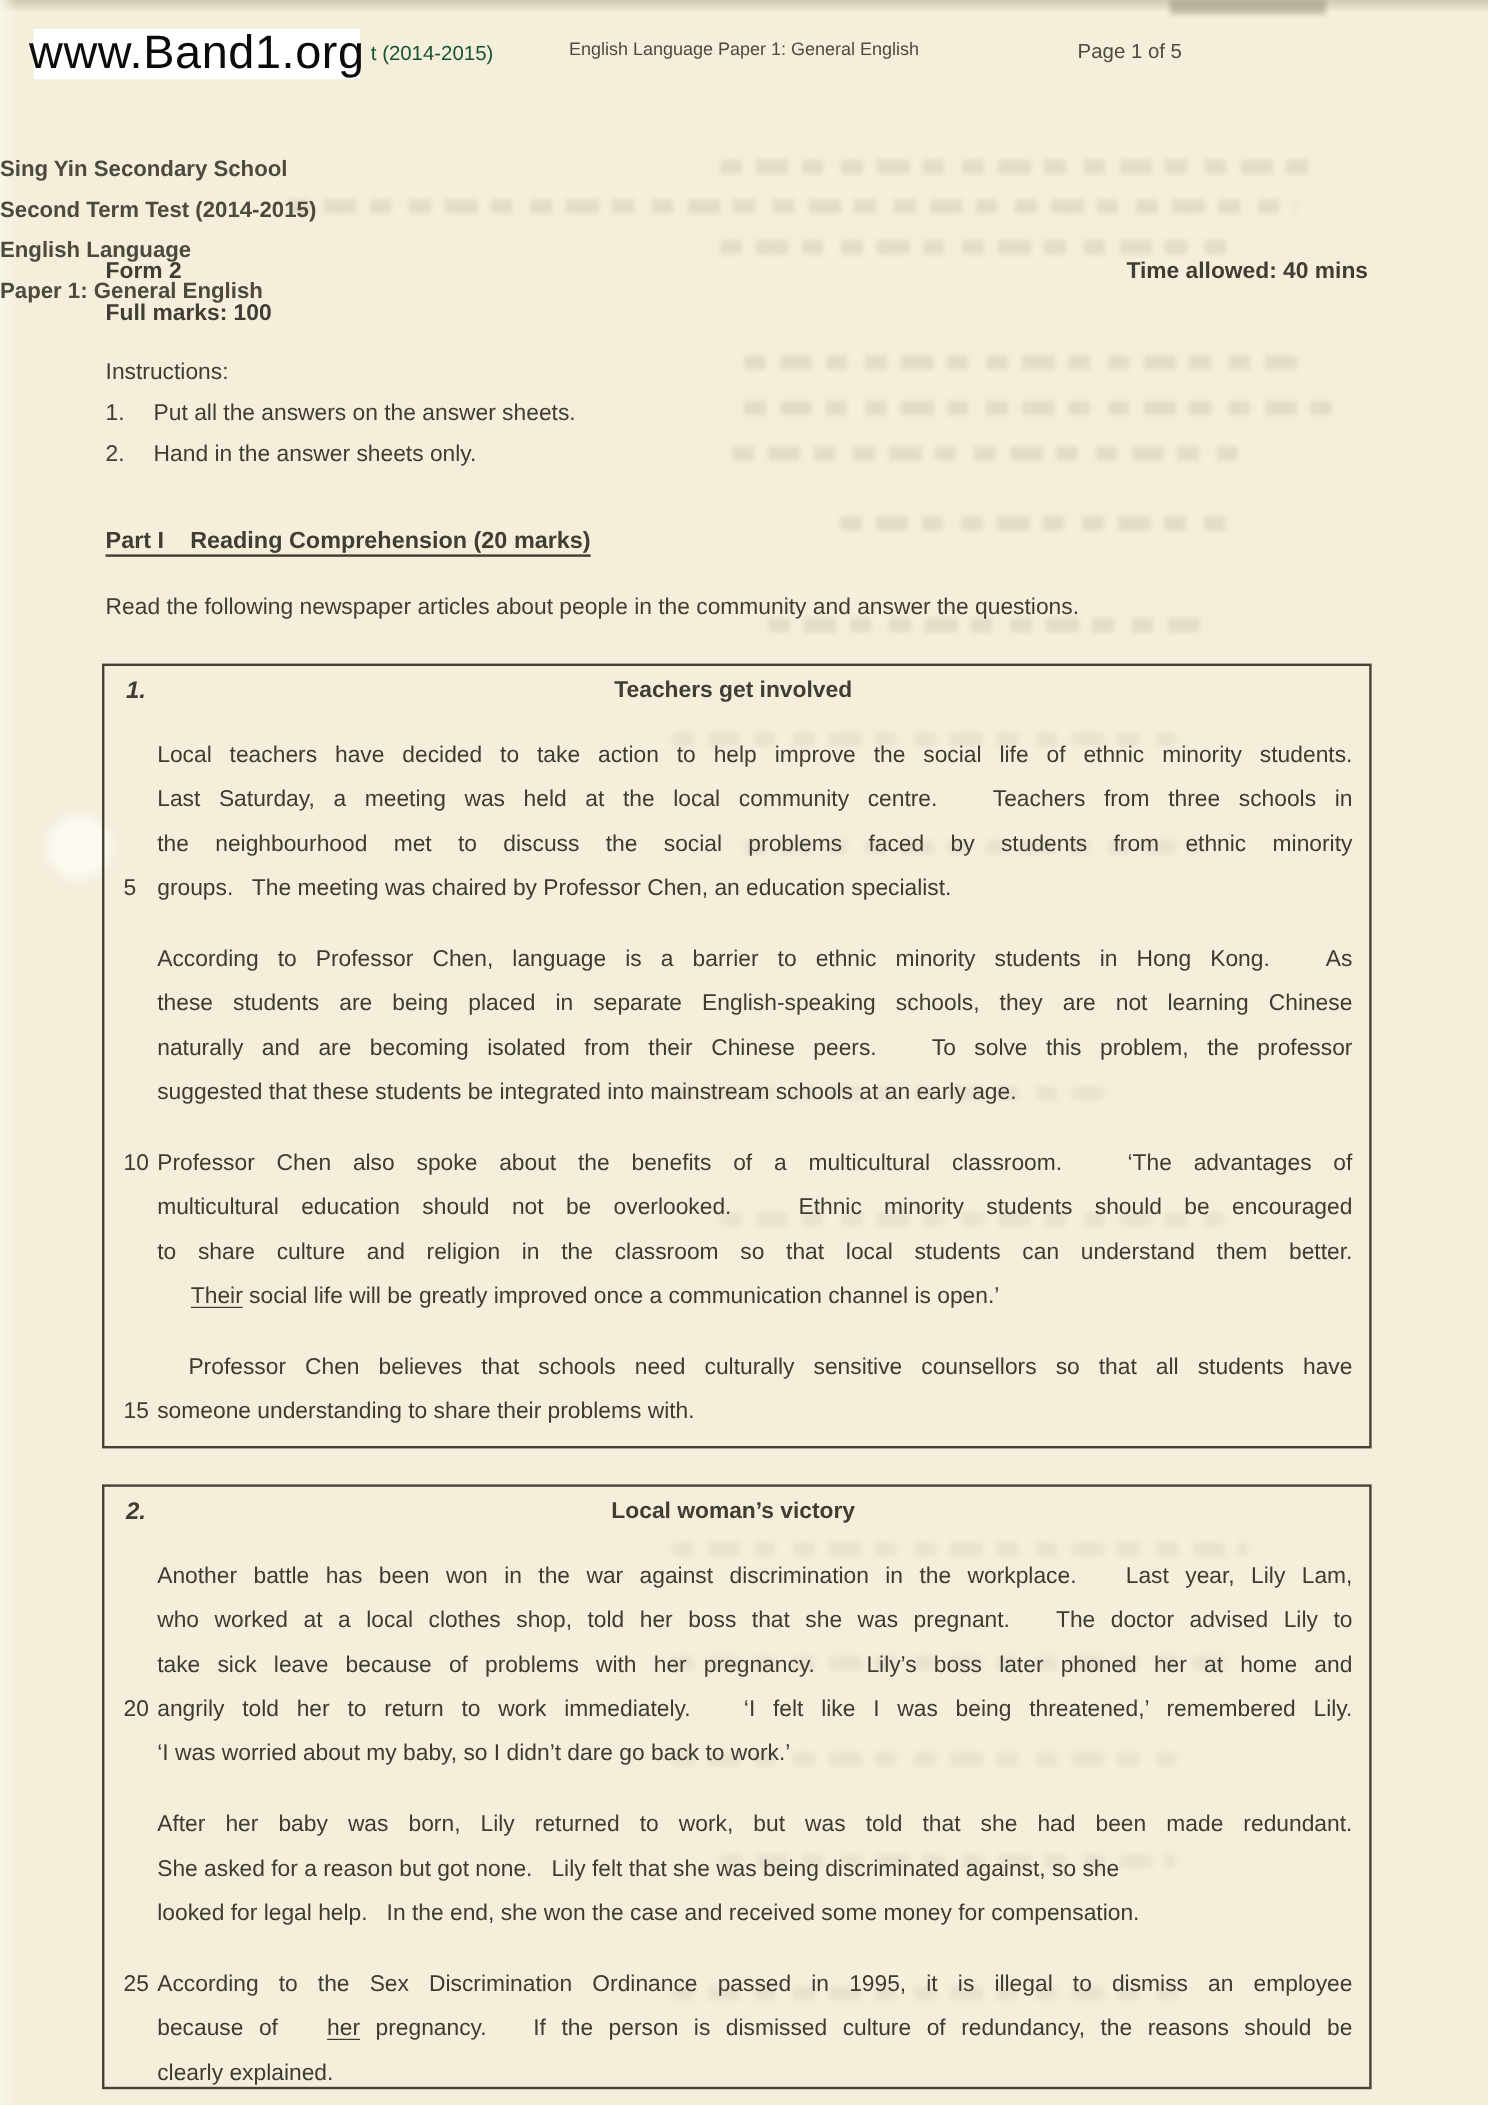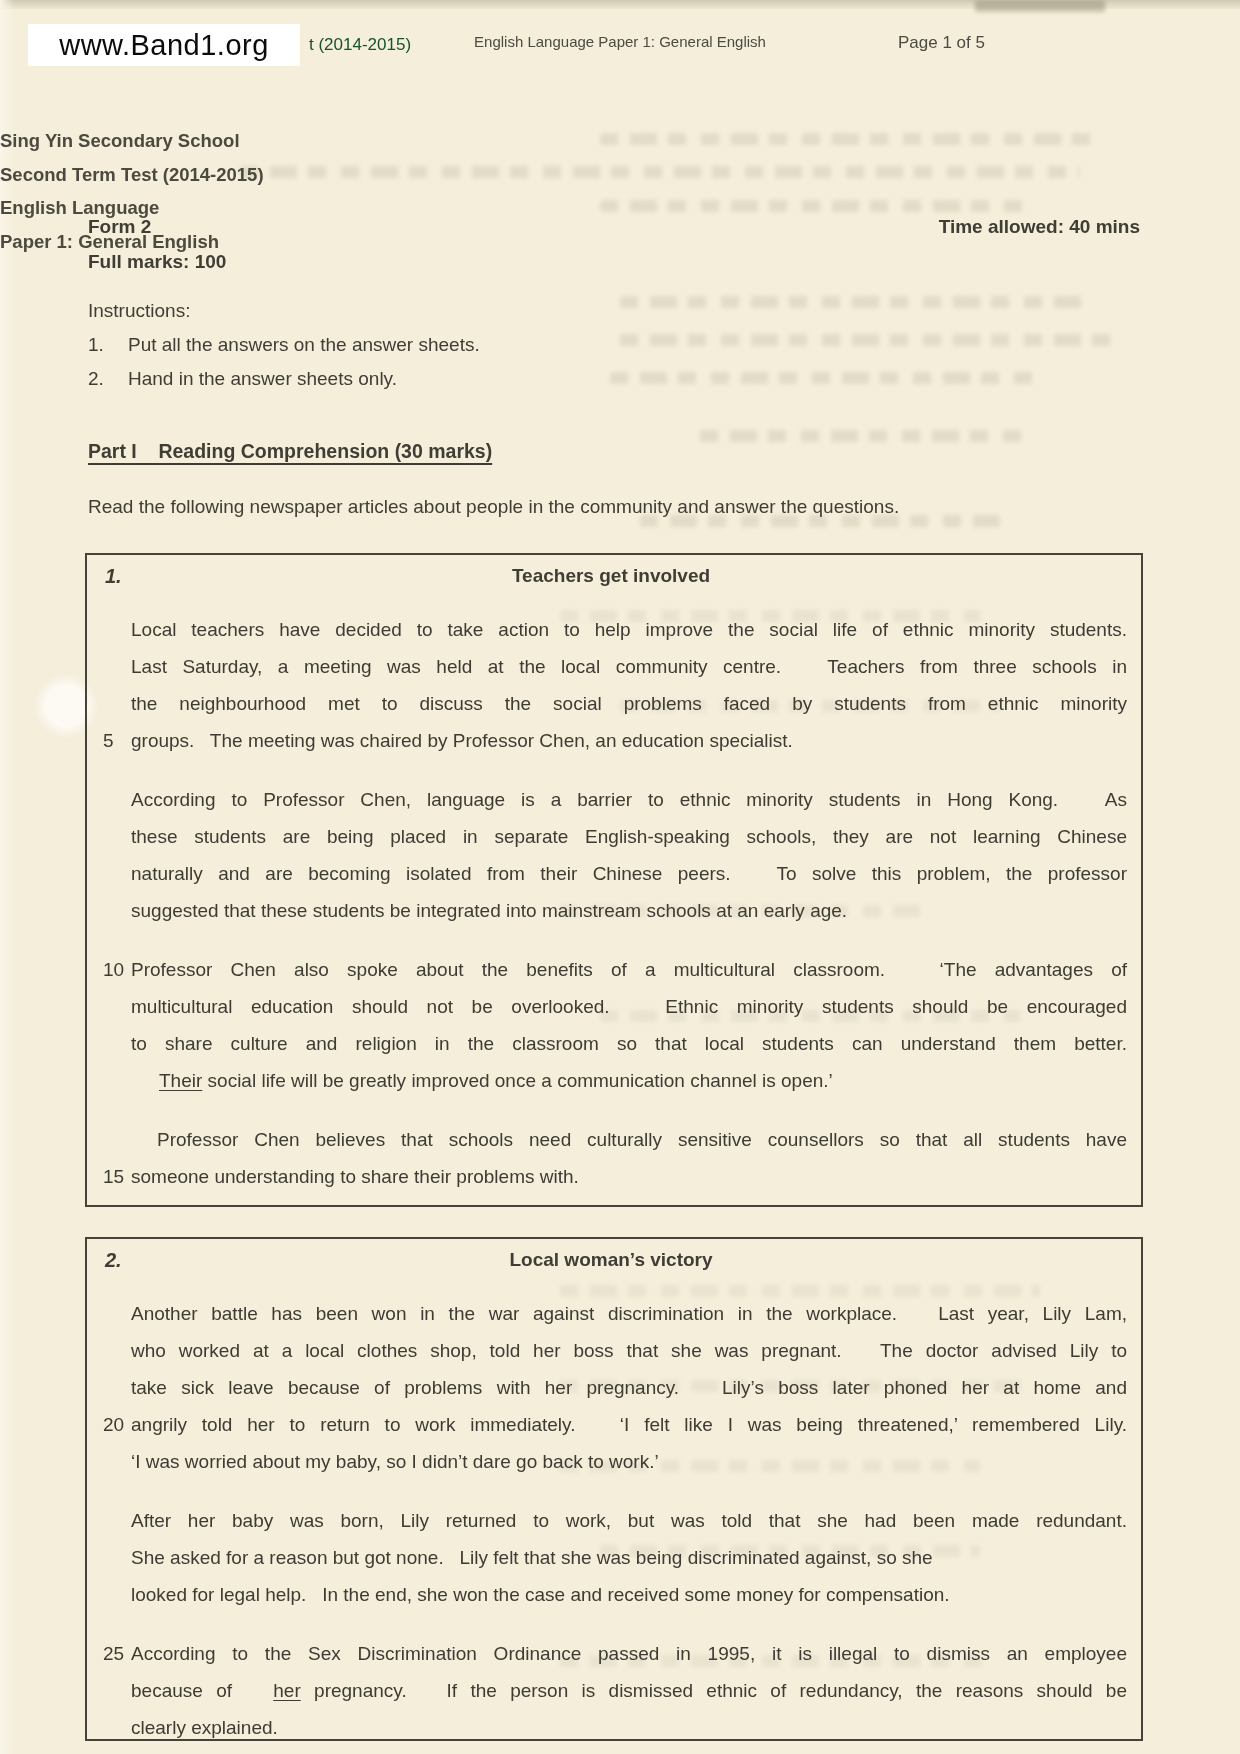--- a/index.html
+++ b/index.html
@@ -19,21 +19,21 @@
     background:#6e6753;opacity:.35;filter:blur(2px);}
   .hole{position:absolute;left:44px;top:684px;width:44px;height:44px;border-radius:50%;
     background:#fcfaf2;box-shadow:0 0 10px 5px rgba(252,250,242,.95);}
   .bleed{position:absolute;height:12px;border-radius:3px;
     background:repeating-linear-gradient(90deg,#6b6550 0 18px,transparent 18px 30px,#6b6550 30px 57px,transparent 57px 68px,#6b6550 68px 86px,transparent 86px 101px);
     filter:blur(2.2px);opacity:.13;}
   .bleed.light{opacity:.08;}
   
   .watermark{position:absolute;left:28px;top:24px;width:272px;height:42px;background:#ffffff;
     display:flex;align-items:center;justify-content:center;
-    font-size:29px;color:#0c0c0c;letter-spacing:.5px;}
+    font-size:39px;color:#0c0c0c;letter-spacing:.5px;}
   .hdr-partial{position:absolute;left:309px;top:35px;font-size:17px;color:#14532d;}
   .hdr-center{position:absolute;left:0;right:0;top:33px;text-align:center;font-size:15px;color:#4d4a42;}
   .hdr-right{position:absolute;left:898px;top:33px;font-size:17px;color:#4d4a42;}
   
   .titles{position:absolute;left:0;right:0;top:80px;text-align:left;margin-top:44px;}
   .title-line{font-weight:bold;font-size:18.5px;color:#4c493f;height:33.5px;line-height:33.5px;}
   
   .form-label{position:absolute;left:88px;top:216px;font-weight:bold;font-size:19px;}
   .time-allowed{position:absolute;right:100px;top:216px;font-weight:bold;font-size:19px;}
   .full-marks{position:absolute;left:88px;top:251px;font-weight:bold;font-size:19px;}
@@ -112,21 +112,21 @@
   <div class="instr-head">Instructions:</div>
   <div class="instr-item instr-1">
     <span class="n">1.</span>
     <span>Put all the answers on the answer sheets.</span>
   </div>
   <div class="instr-item instr-2">
     <span class="n">2.</span>
     <span>Hand in the answer sheets only.</span>
   </div>
 
-  <div class="part-heading">Part I    Reading Comprehension (30 marks)</div>
+  <div class="part-heading">Part I    Reading Comprehension (20 marks)</div>
   <div class="part-intro">Read the following newspaper articles about people in the community and answer the questions.</div>
 
   <div class="article-box box1">
     <div class="art-head">
       <span class="art-num">1.</span>
       <div class="art-title">Teachers get involved</div>
     </div>
     <div>
         <div class="para">
           <div class="line j">
@@ -237,21 +237,21 @@
             <span class="ltxt"><span>looked for legal help.   In the end, she won the case and received some money for compensation.</span></span>
           </div>
         </div>
         <div class="para">
           <div class="line j">
             <span class="lnum">25</span>
             <span class="ltxt"><span>According to the Sex Discrimination Ordinance passed in 1995, it is illegal to dismiss an employee</span></span>
           </div>
           <div class="line j">
             <span class="lnum"></span>
-            <span class="ltxt"><span>because of </span><span class="u">her</span><span> pregnancy.   If the person is dismissed ethnic of redundancy, the reasons should be</span></span>
+            <span class="ltxt"><span>because of </span><span class="u">her</span><span> pregnancy.   If the person is dismissed culture of redundancy, the reasons should be</span></span>
           </div>
           <div class="line">
             <span class="lnum"></span>
             <span class="ltxt"><span>clearly explained.</span></span>
           </div>
         </div>
       </div>
   </div>
 
 </div>

